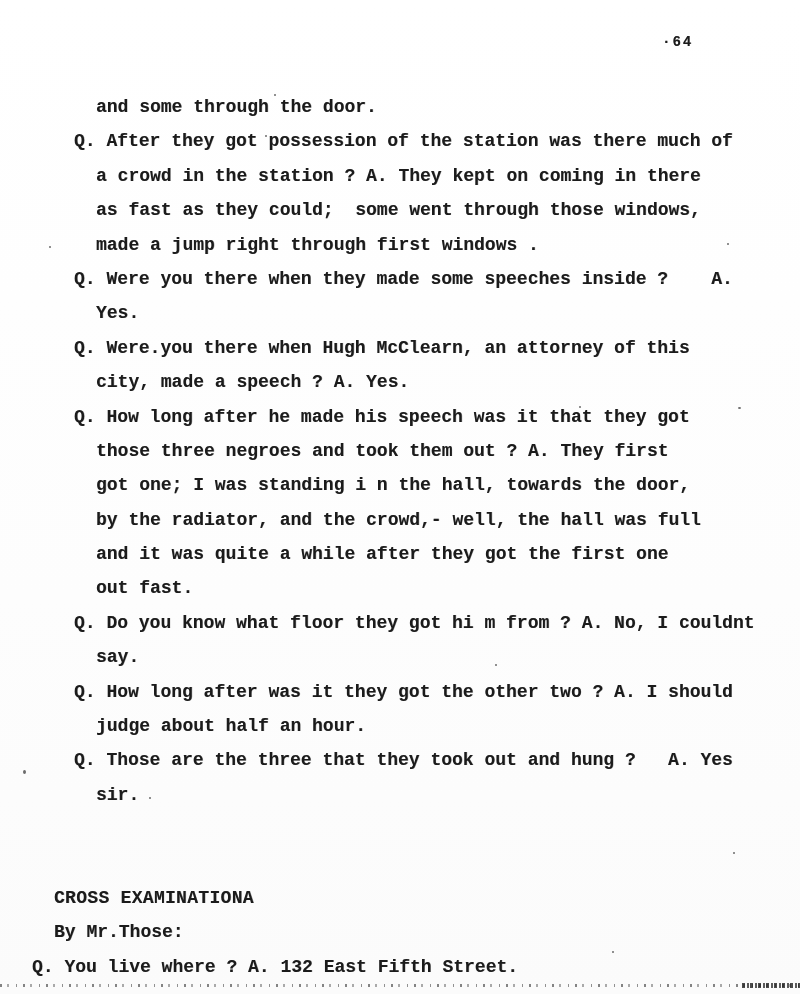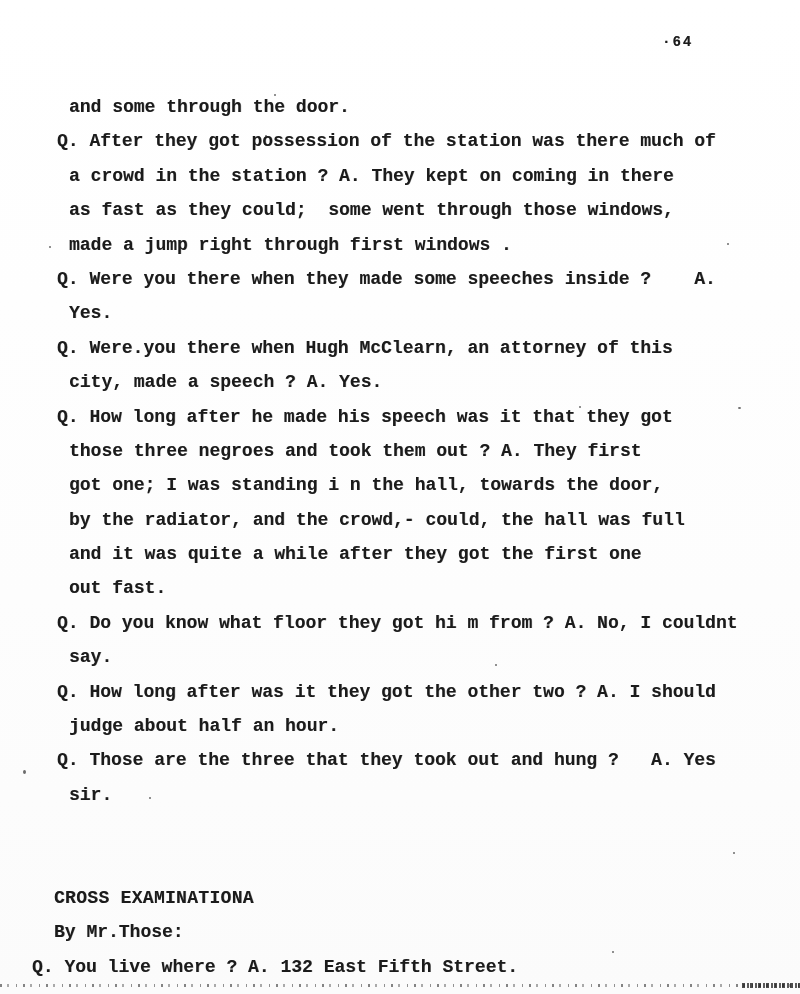--- a/index.html
+++ b/index.html
@@ -18,22 +18,22 @@
     position:absolute; top:34px; left:662px;
     font-size:14px; font-weight:bold; letter-spacing:2px;
     text-shadow:0.4px 0.4px 0.5px rgba(25,25,25,.45);
   }
   .transcript { position:absolute; top:90px; left:0; width:800px; }
   .line {
     height:34.4px; line-height:34.4px; font-size:18px; font-weight:bold;
     white-space:pre;
     text-shadow:0.4px 0.4px 0.6px rgba(25,25,25,.4);
   }
-  .indent-q    { padding-left:57px; }
-  .indent-body { padding-left:69px; }
+  .indent-q    { padding-left:74px; }
+  .indent-body { padding-left:96px; }
   .indent-q2   { padding-left:24px; }
   .cross-section { position:absolute; top:881px; left:8px; width:800px; }
   .heading-line  { padding-left:46px; letter-spacing:0.3px; }
   .byline-line   { padding-left:46px; }
   .speck {
     position:absolute; background:#2e2e2e; border-radius:50%; opacity:.7;
   }
   .scan-edge {
     position:absolute; left:0; top:984px; width:800px; height:3px; opacity:.55;
     background:repeating-linear-gradient(90deg,
@@ -60,21 +60,21 @@
       <div class="line indent-body">a crowd in the station ? A. They kept on coming in there</div>
       <div class="line indent-body">as fast as they could;  some went through those windows,</div>
       <div class="line indent-body">made a jump right through first windows .</div>
       <div class="line indent-q">Q. Were you there when they made some speeches inside ?    A.</div>
       <div class="line indent-body">Yes.</div>
       <div class="line indent-q">Q. Were.you there when Hugh McClearn, an attorney of this</div>
       <div class="line indent-body">city, made a speech ? A. Yes.</div>
       <div class="line indent-q">Q. How long after he made his speech was it that they got</div>
       <div class="line indent-body">those three negroes and took them out ? A. They first</div>
       <div class="line indent-body">got one; I was standing i n the hall, towards the door,</div>
-      <div class="line indent-body">by the radiator, and the crowd,- could, the hall was full</div>
+      <div class="line indent-body">by the radiator, and the crowd,- well, the hall was full</div>
       <div class="line indent-body">and it was quite a while after they got the first one</div>
       <div class="line indent-body">out fast.</div>
       <div class="line indent-q">Q. Do you know what floor they got hi m from ? A. No, I couldnt</div>
       <div class="line indent-body">say.</div>
       <div class="line indent-q">Q. How long after was it they got the other two ? A. I should</div>
       <div class="line indent-body">judge about half an hour.</div>
       <div class="line indent-q">Q. Those are the three that they took out and hung ?   A. Yes</div>
       <div class="line indent-body">sir.</div>
     </div>
 

